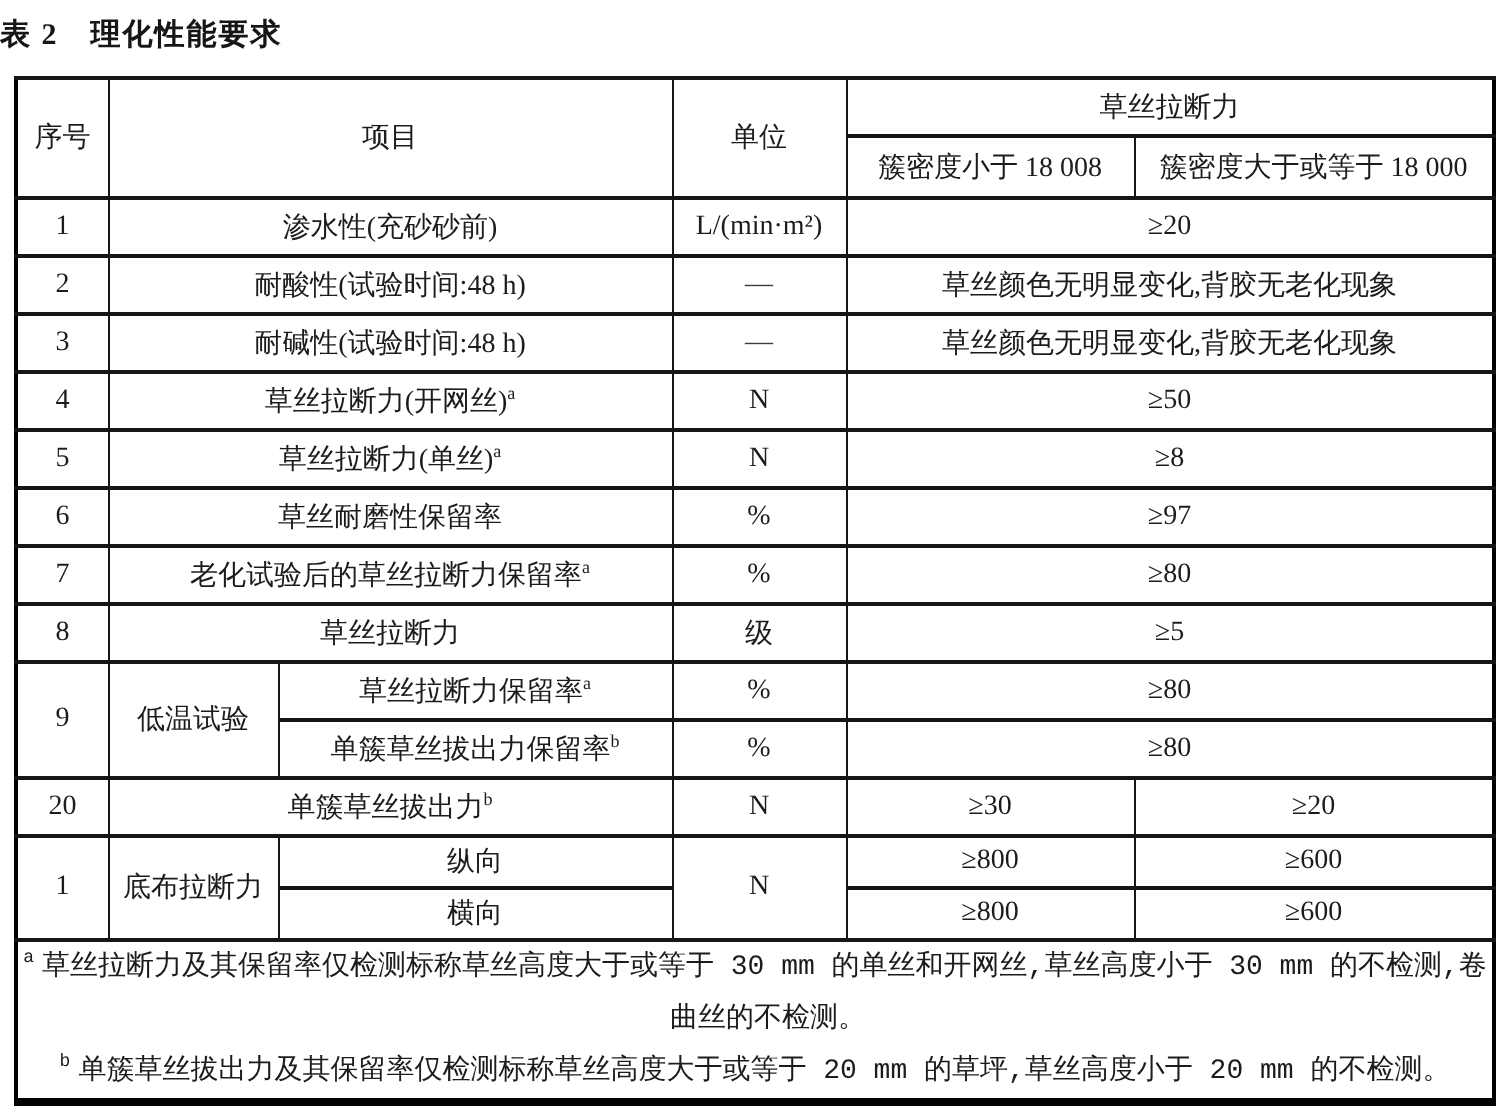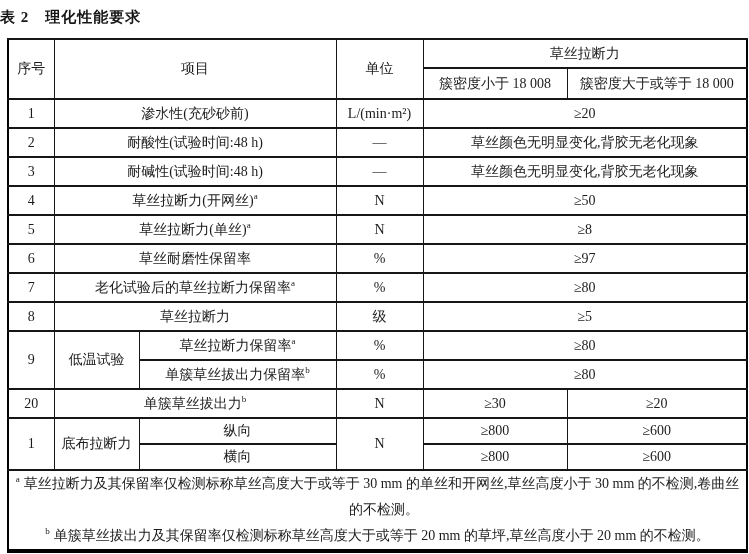--- a/index.html
+++ b/index.html
@@ -25,20 +25,21 @@
   }
   tr.rh   { height:29px; }
   tr.rh2  { height:31px; }
   tr.rh3  { height:26px; }
   td.dash { color:#3d3d3d; }
   sup.mk  { font-size:9px; line-height:0; }
   td.fncell {
     text-align:left; vertical-align:top;
     padding:9px 12px 6px 28px; font-size:13px;
     border-top-width:2px;
+    font-family:Liberation Mono, monospace;
   }
   .fn { text-indent:-13px; padding-left:13px; line-height:26px; color:#1c1c1c; }
   .fn sup.mk { margin-right:4px; }
 </style>
 </head>
 <body>
 
 <div class="page">
   <div class="title">表 2　理化性能要求</div>
 

